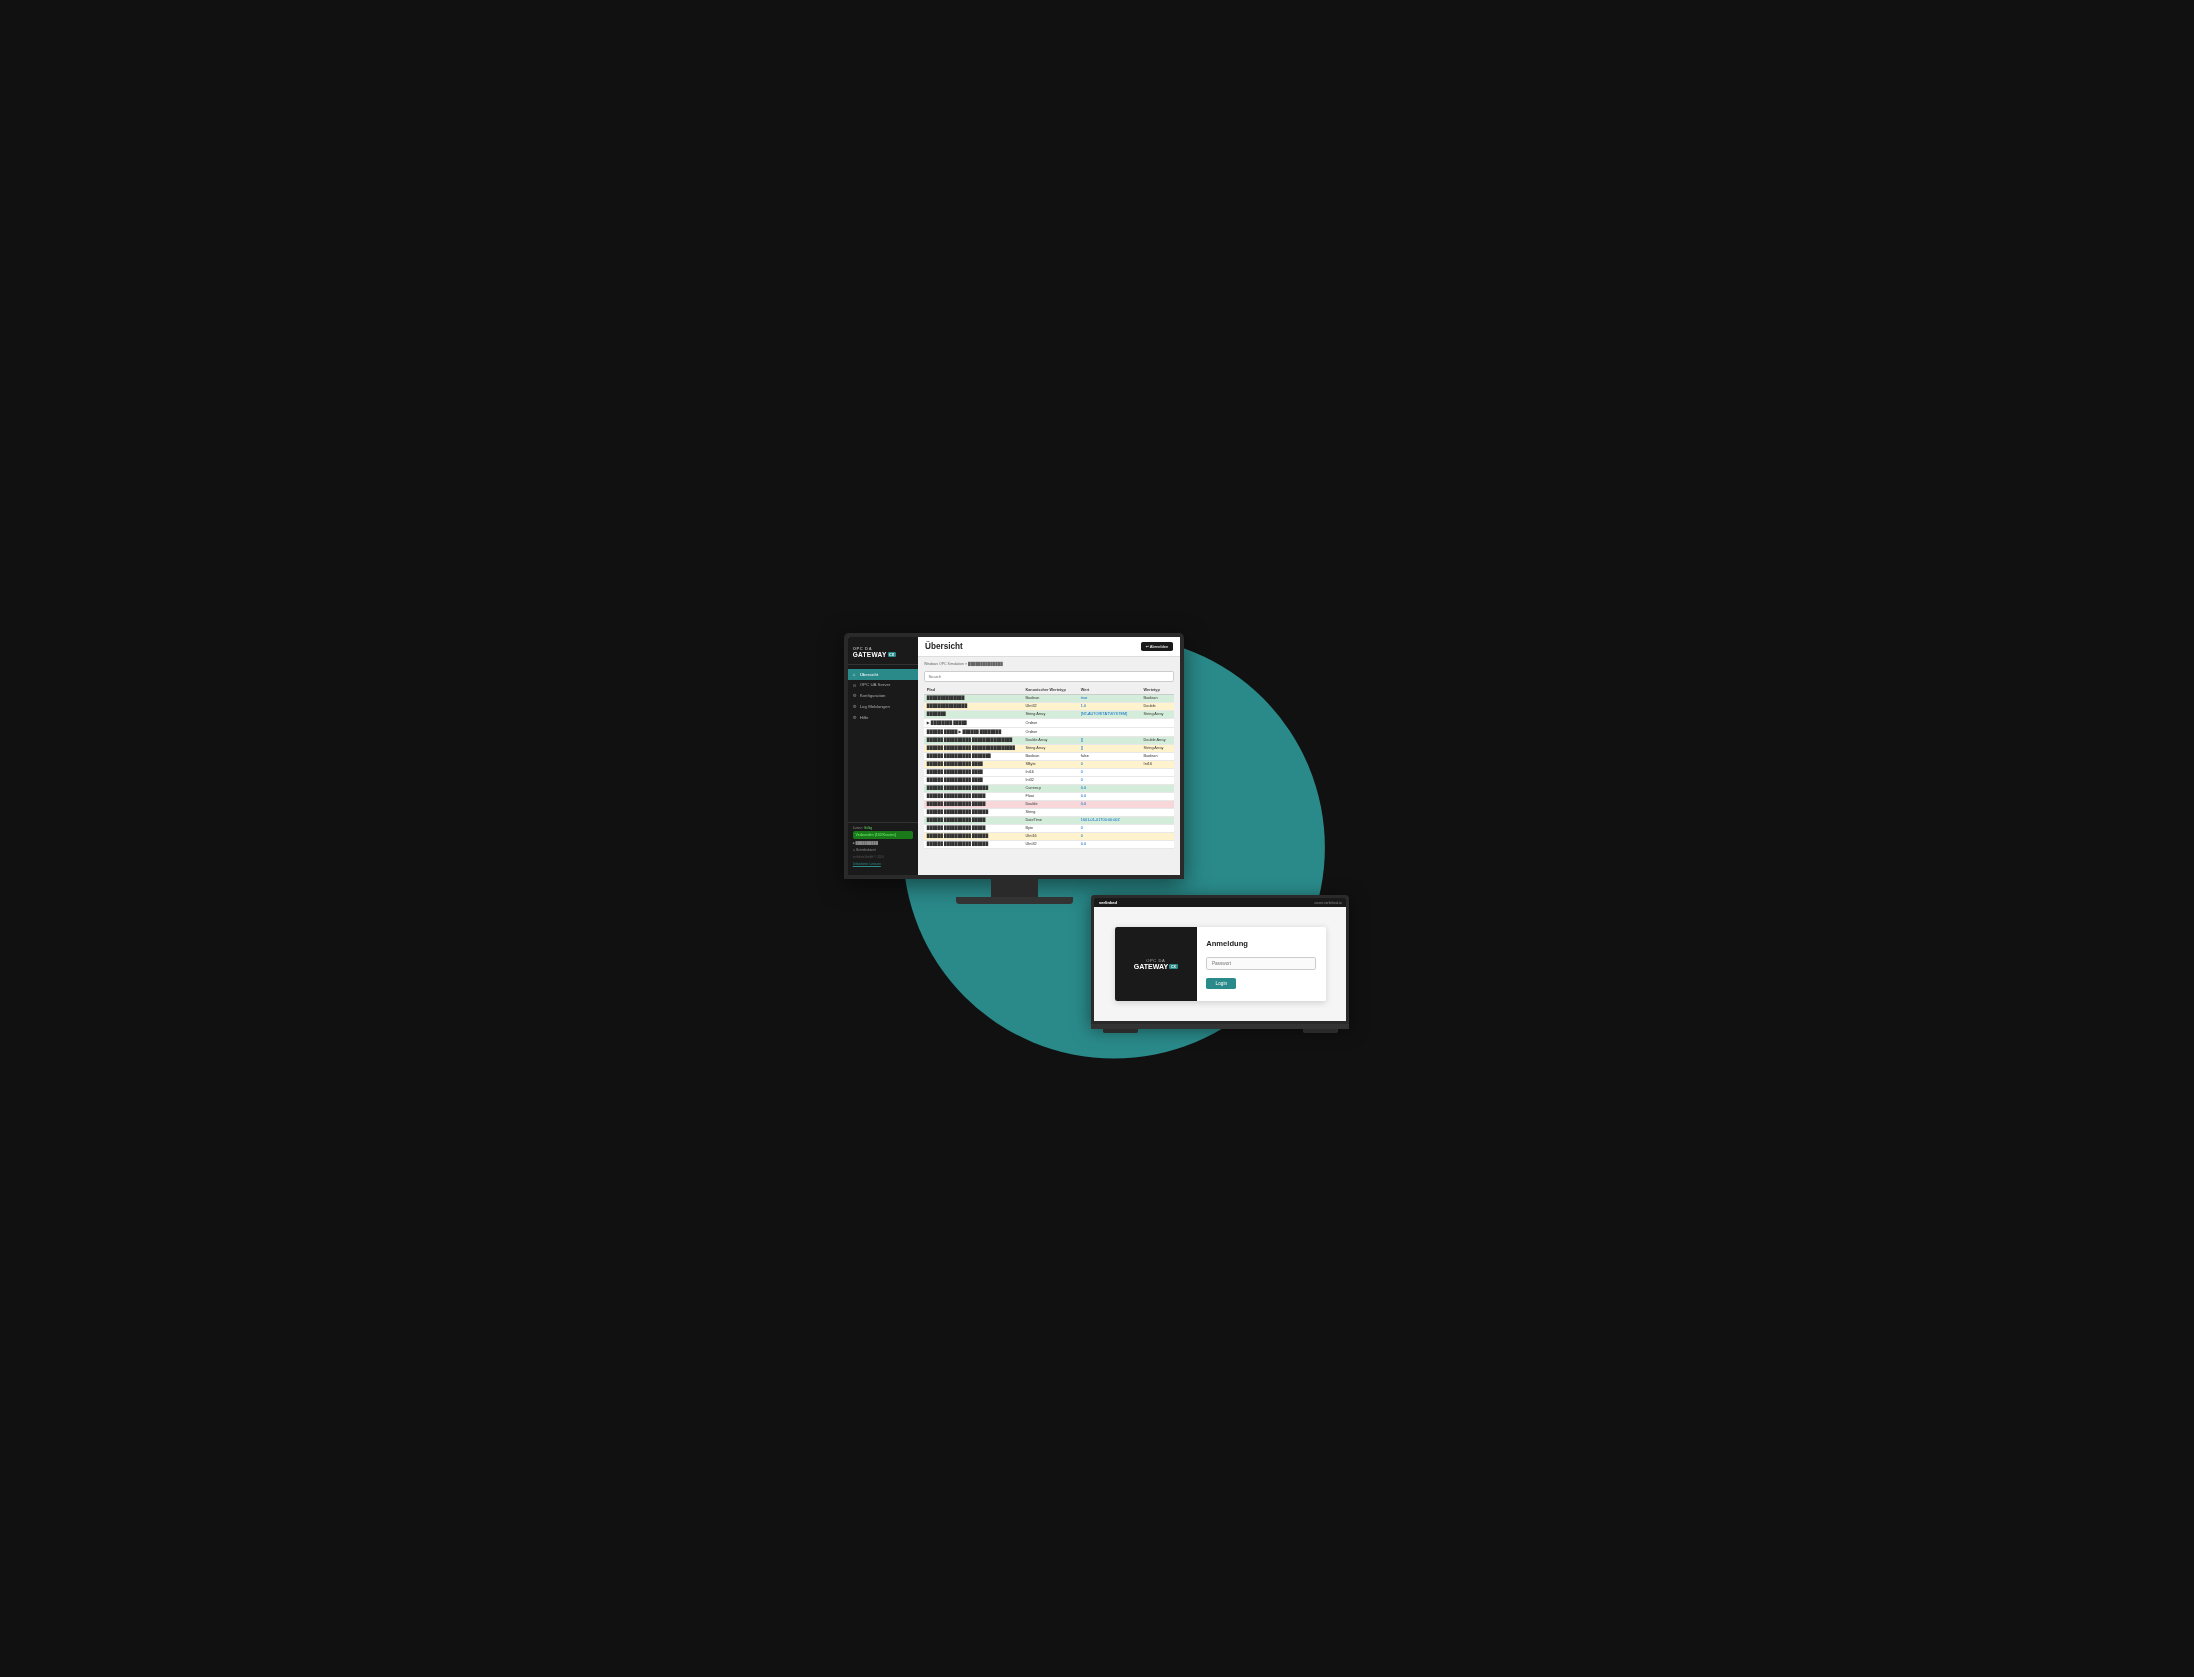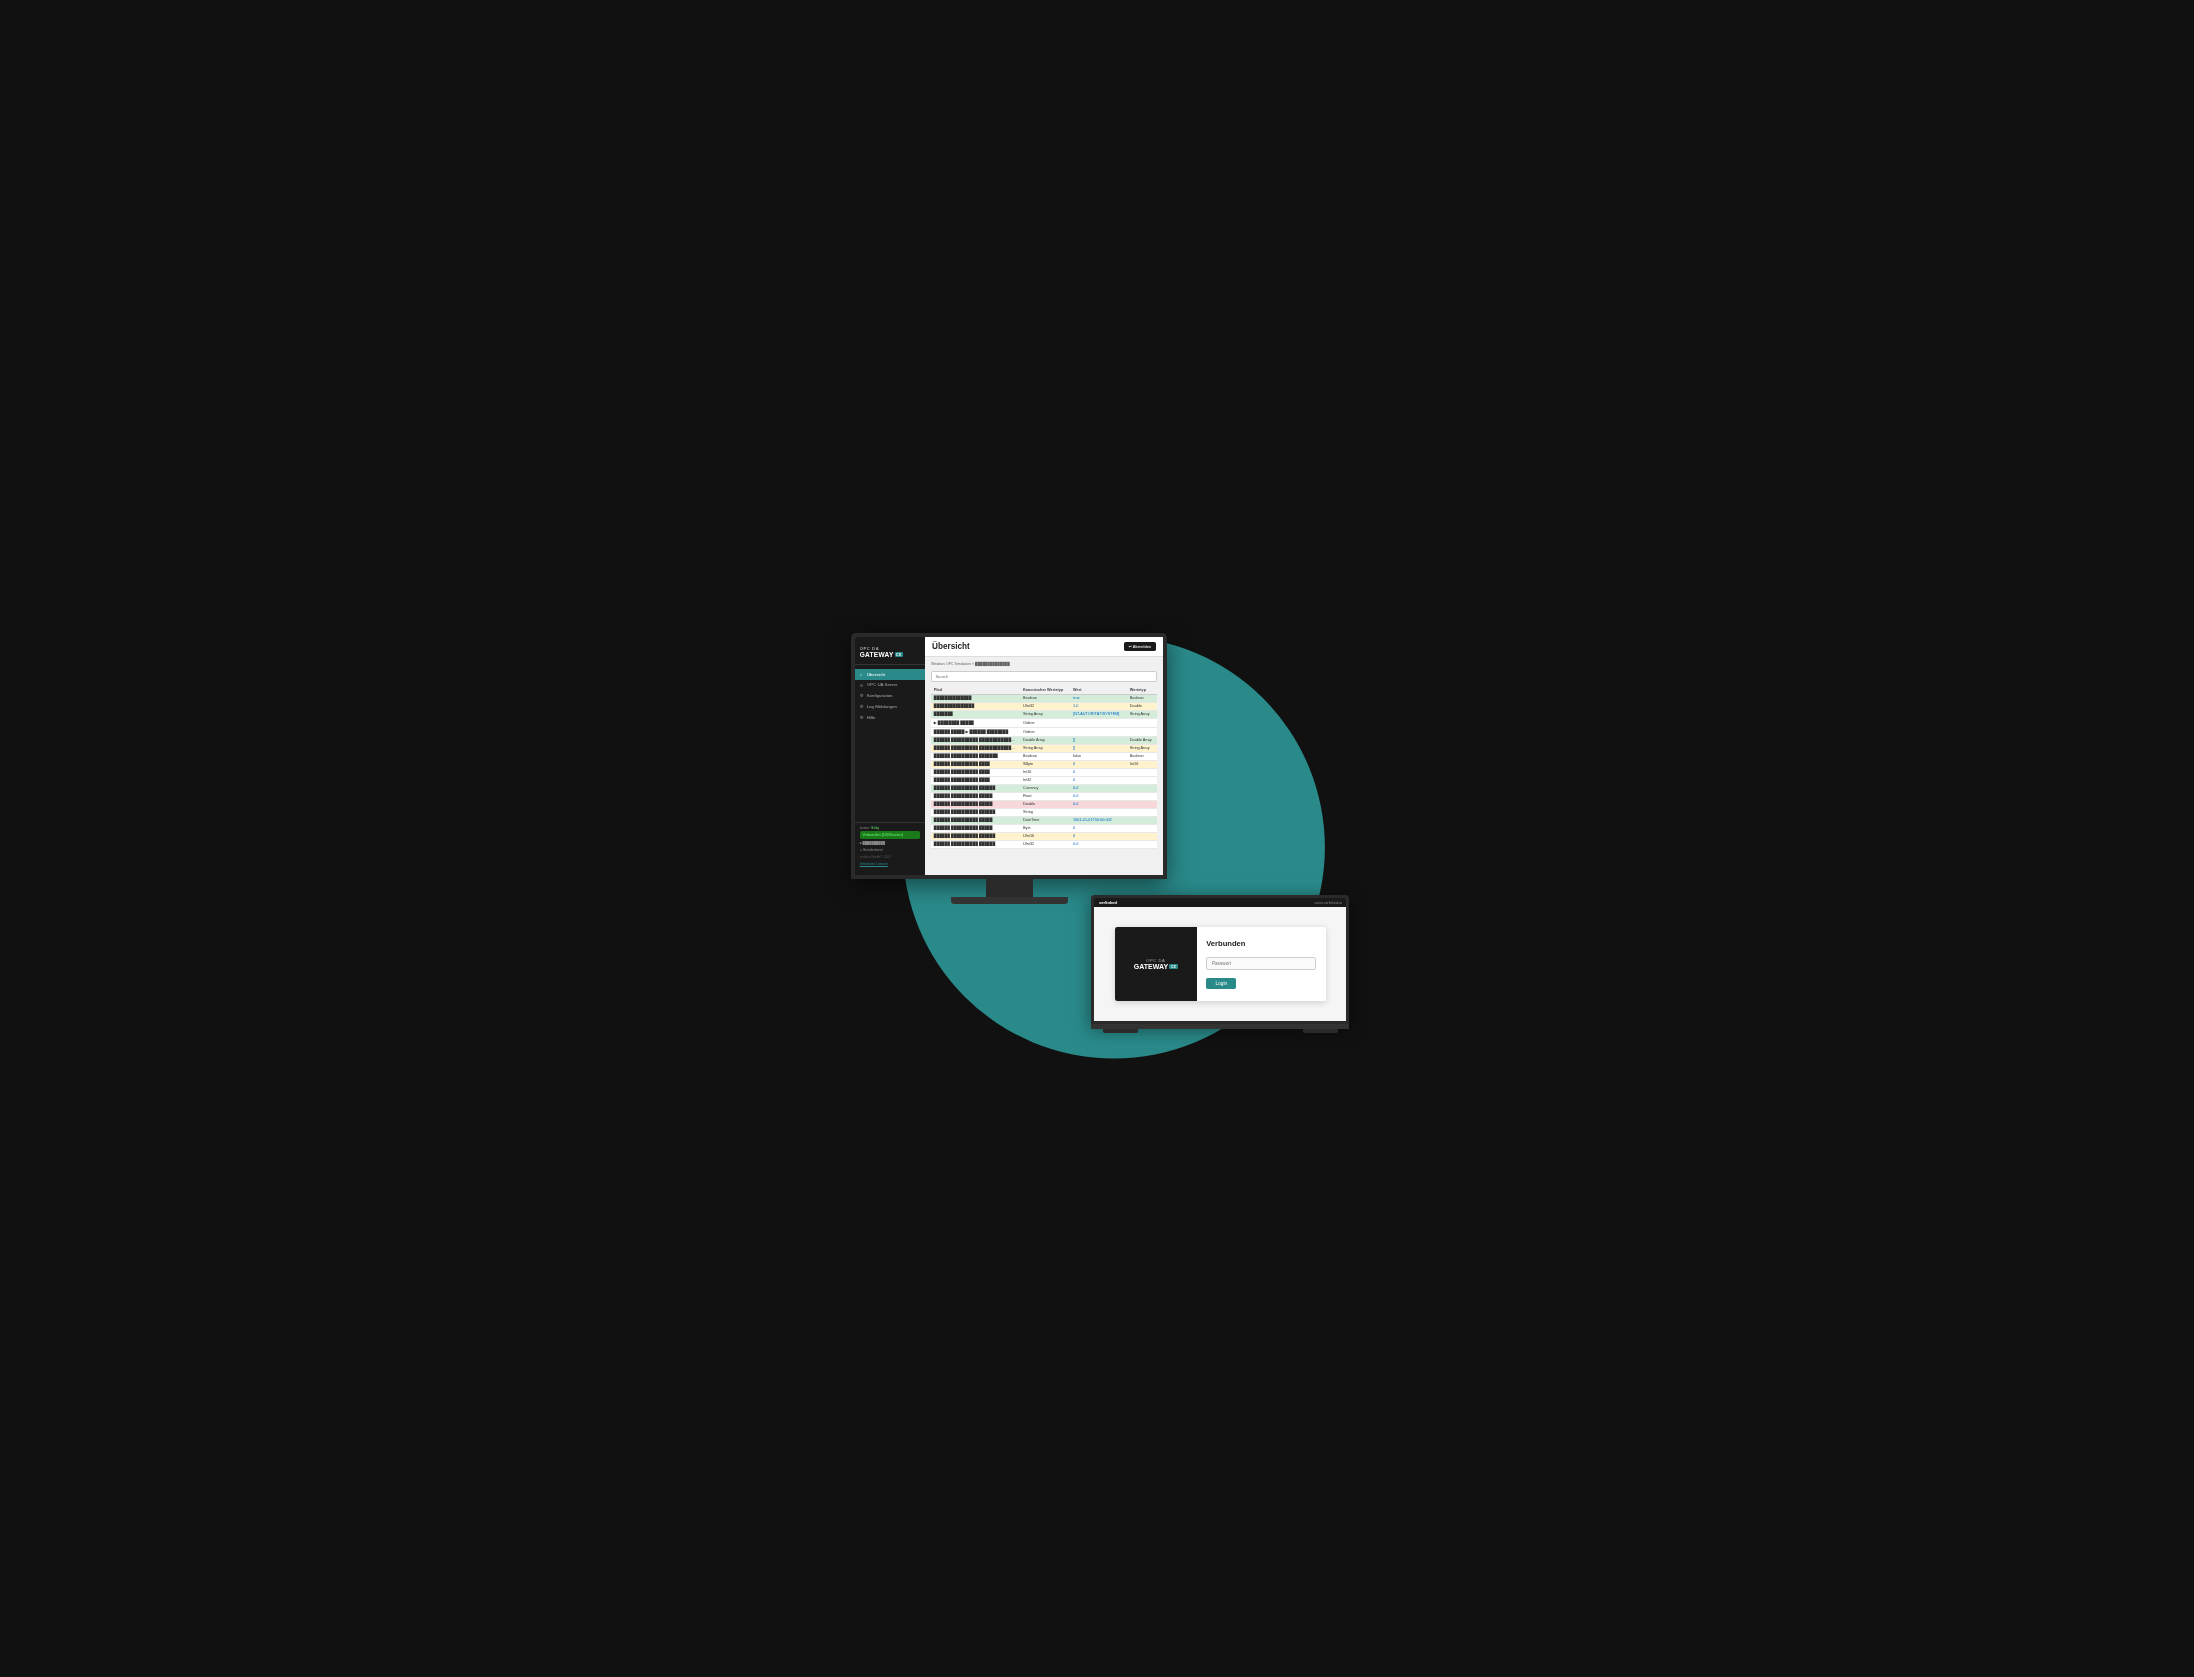--- a/index.html
+++ b/index.html
@@ -28,24 +28,24 @@
       border-radius: 50%;
       top: 50%;
       left: 50%;
       transform: translate(-46%, -48%);
       z-index: 0;
     }
 
     
     .monitor-wrapper {
       position: absolute;
-      left: 18px;
+      left: 11px;
       top: 23.5px;
       z-index: 2;
-      width: 316px;
+      width: 340px;
     }
 
     .monitor-screen {
       background: #e8e8e8;
       border-radius: 4.7px 4.7px 0 0;
       border: 4.7px solid #2a2a2a;
       overflow: hidden;
       width: 100%;
       height: 246px;
       display: flex;
@@ -627,21 +627,21 @@
           <div class="login-card-left">
             <div class="login-logo-text">
               <div class="login-logo-opc">OPC DA</div>
               <div class="login-logo-gateway">
                 <span>GATEWAY</span>
                 <span class="login-logo-cx">CX</span>
               </div>
             </div>
           </div>
           <div class="login-card-right">
-            <div class="login-title">Verbunden</div>
+            <div class="login-title">Anmeldung</div>
             <input class="login-field" type="password" placeholder="Passwort" style="">
             <button class="login-btn">
               <span>Login</span>
             </button>
           </div>
         </div>
       </div>
     </div>
     <div class="tablet-base"></div>
     <div class="tablet-feet">

